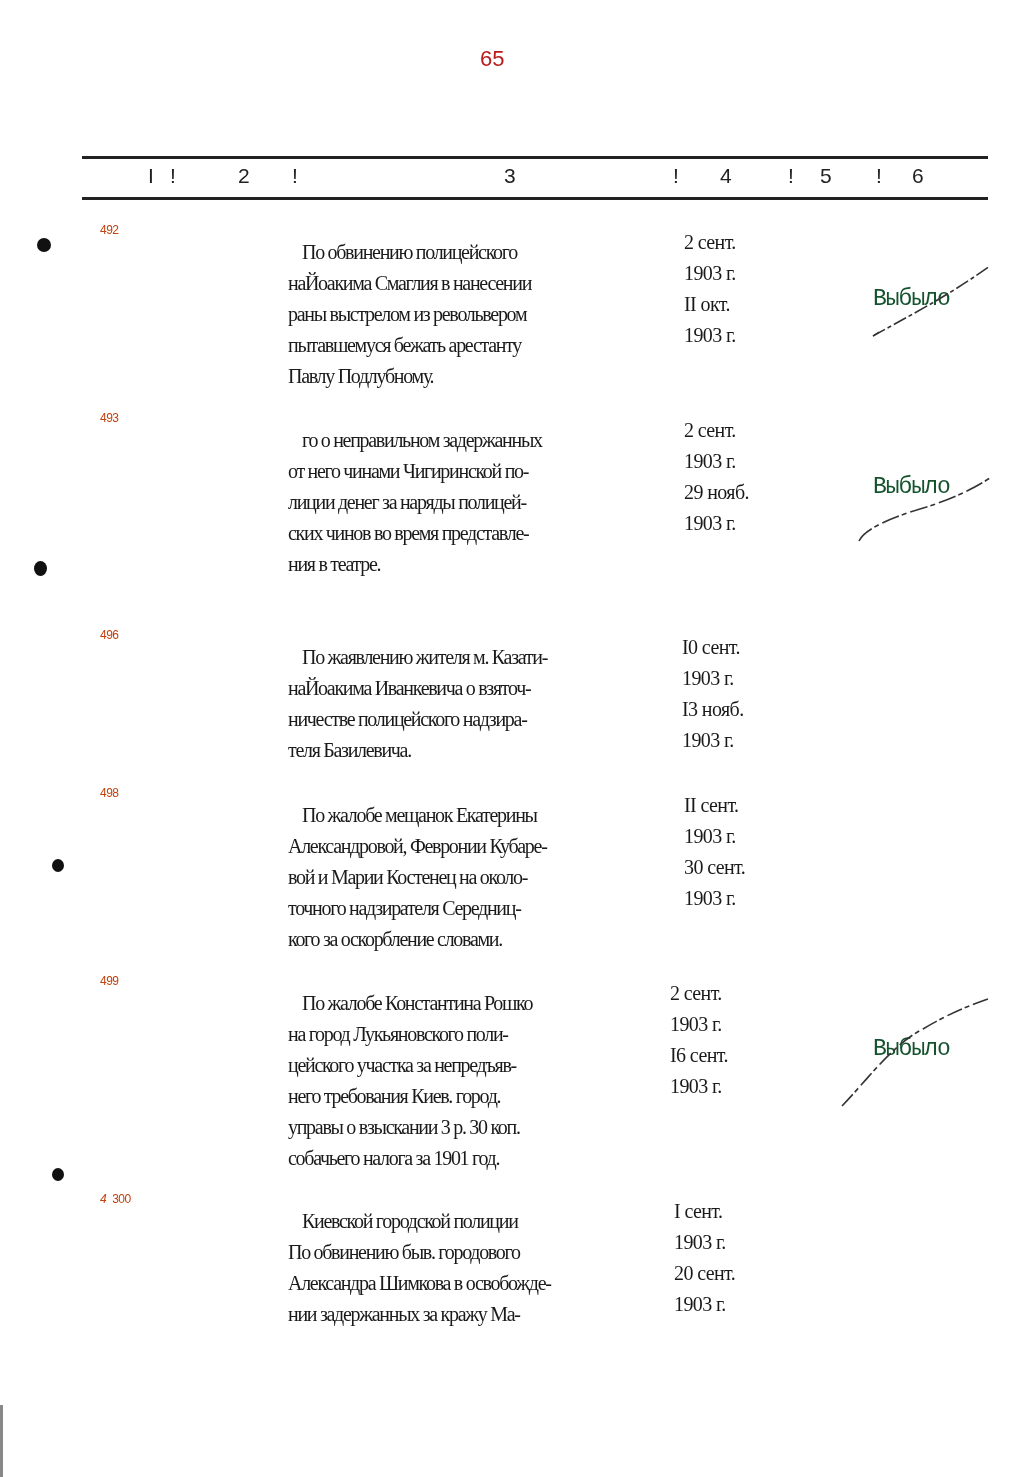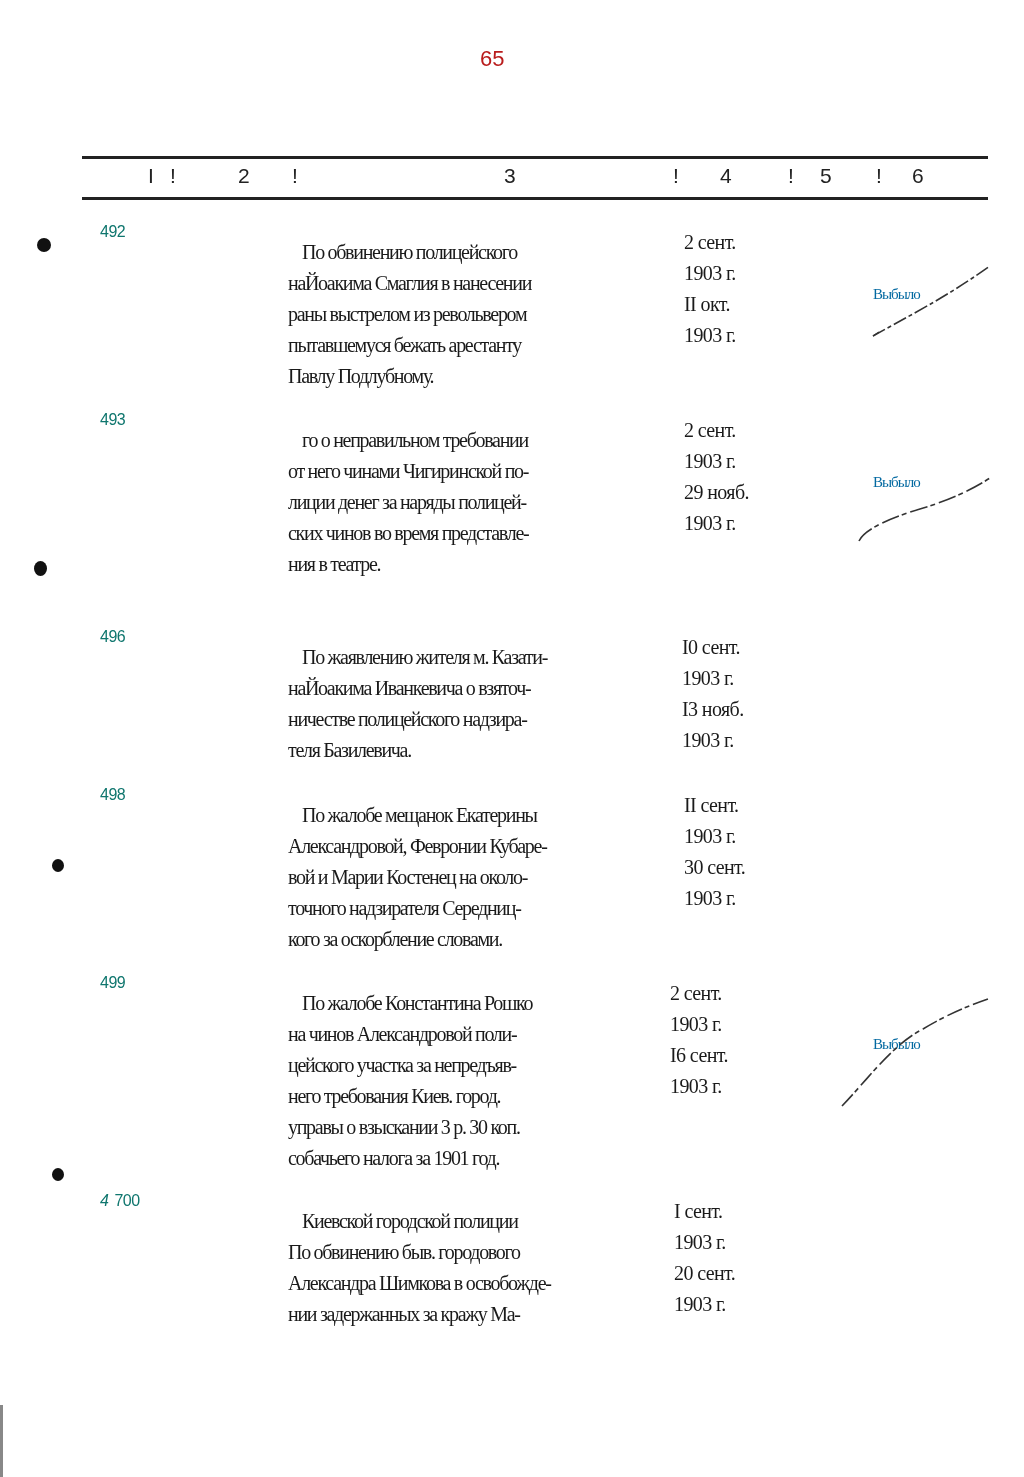--- a/index.html
+++ b/index.html
@@ -50,23 +50,23 @@
     .entry {
       position: absolute;
       left: 0;
       width: 1024px;
     }
     .entry-number {
       position: absolute;
       left: 100px;
       top: 0;
       font-family: "Liberation Sans", "DejaVu Sans", sans-serif;
-      font-size: 16px;
+      font-size: 12px;
       letter-spacing: -0.5px;
-      color: #0f766e;
+      color: #c2410c;
     }
     .entry-number .strike-mark {
       font-style: italic;
       margin-right: 6px;
     }
     .desc {
       position: absolute;
       left: 288px;
       top: 14px;
       width: 400px;
@@ -84,24 +84,24 @@
     .desc .line:first-child { padding-left: 14px; }
     .dates {
       position: absolute;
       left: 672px;
       top: 4px;
       width: 120px;
     }
     .dates .line { letter-spacing: -0.6px; }
     .status {
       position: absolute;
-      font-family: Liberation Serif, serif;
-      font-size: 15px;
+      font-family: Liberation Mono, monospace;
+      font-size: 23px;
       letter-spacing: -1px;
-      color: #0369a1;
+      color: #14532d;
     }
     .status-stroke {
       position: absolute;
       pointer-events: none;
     }
     .margin-dot {
       position: absolute;
       background: #111;
       border-radius: 50%;
     }
@@ -153,21 +153,21 @@
   <div class="status" style="left:873px;top:63px">Выбыло</div>
   <svg class="status-stroke" style="left:865px;top:35px" width="130" height="85">
     <path d="M8 78 C 40 60, 80 40, 125 8" stroke="#333" stroke-width="1.6" fill="none" stroke-dasharray="14 3 4 3"></path>
     <path d="M8 78 L 14 74" stroke="#333" stroke-width="1.4"></path>
   </svg>
 </div>
 
 <div class="entry" style="top:411px">
   <div class="entry-number">493</div>
   <div class="desc">
-    <div class="line">го о неправильном требовании</div>
+    <div class="line">го о неправильном задержанных</div>
     <div class="line">от него чинами Чигиринской по-</div>
     <div class="line">лиции денег за наряды полицей-</div>
     <div class="line">ских чинов во время представле-</div>
     <div class="line">ния в театре.</div>
   </div>
   <div class="dates" style="left:684px">
     <div class="line">2 сент.</div>
     <div class="line">1903 г.</div>
     <div class="line">29 нояб.</div>
     <div class="line">1903 г.</div>
@@ -208,41 +208,41 @@
     <div class="line">1903 г.</div>
     <div class="line">30 сент.</div>
     <div class="line">1903 г.</div>
   </div>
 </div>
 
 <div class="entry" style="top:974px">
   <div class="entry-number">499</div>
   <div class="desc">
     <div class="line">По жалобе Константина Рошко</div>
-    <div class="line">на чинов Александровой поли-</div>
+    <div class="line">на город Лукьяновского поли-</div>
     <div class="line">цейского участка за непредъяв-</div>
     <div class="line">него требования Киев. город.</div>
     <div class="line">управы о взыскании 3 р. 30 коп.</div>
     <div class="line">собачьего налога за 1901 год.</div>
   </div>
   <div class="dates" style="left:670px">
     <div class="line">2 сент.</div>
     <div class="line">1903 г.</div>
     <div class="line">I6 сент.</div>
     <div class="line">1903 г.</div>
   </div>
   <div class="status" style="left:873px;top:62px">Выбыло</div>
   <svg class="status-stroke" style="left:838px;top:20px" width="155" height="115">
     <path d="M4 112 C 30 85, 55 50, 85 35 C 110 20, 130 12, 150 5" stroke="#333" stroke-width="1.6" fill="none" stroke-dasharray="16 3 5 4"></path>
   </svg>
 </div>
 
 <div class="entry" style="top:1192px">
   <div class="entry-number">
-    <span class="strike-mark">4</span><span>700</span>
+    <span class="strike-mark">4</span><span>300</span>
   </div>
   <div class="desc">
     <div class="line">Киевской городской полиции</div>
     <div class="line">По обвинению быв. городового</div>
     <div class="line">Александра Шимкова в освобожде-</div>
     <div class="line">нии задержанных за кражу Ма-</div>
   </div>
   <div class="dates" style="left:674px">
     <div class="line">I сент.</div>
     <div class="line">1903 г.</div>

